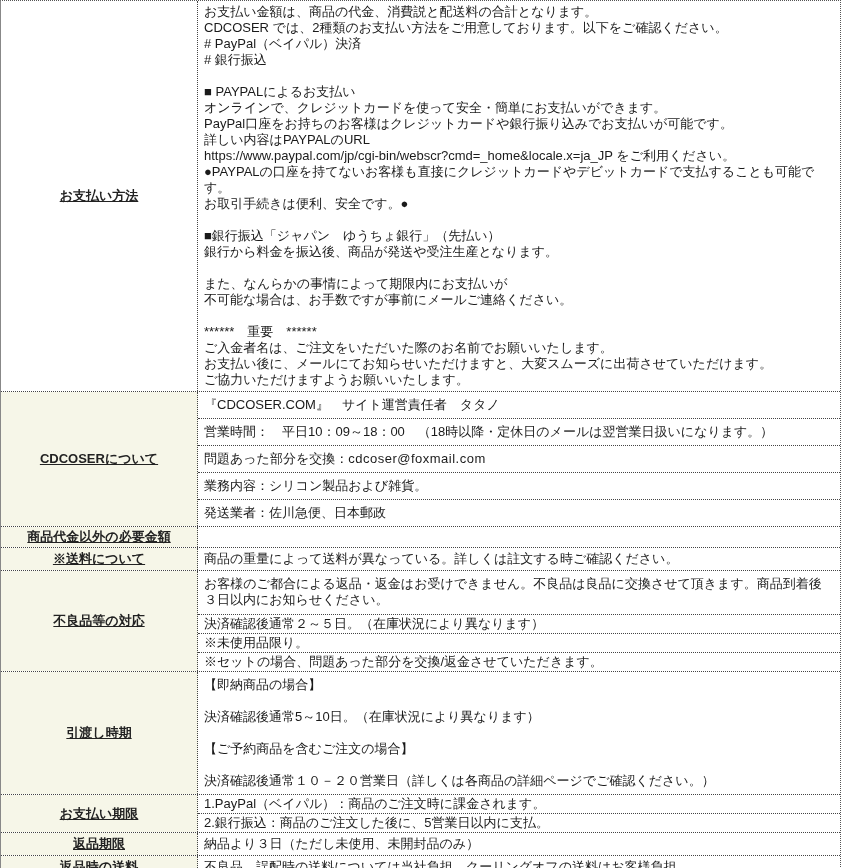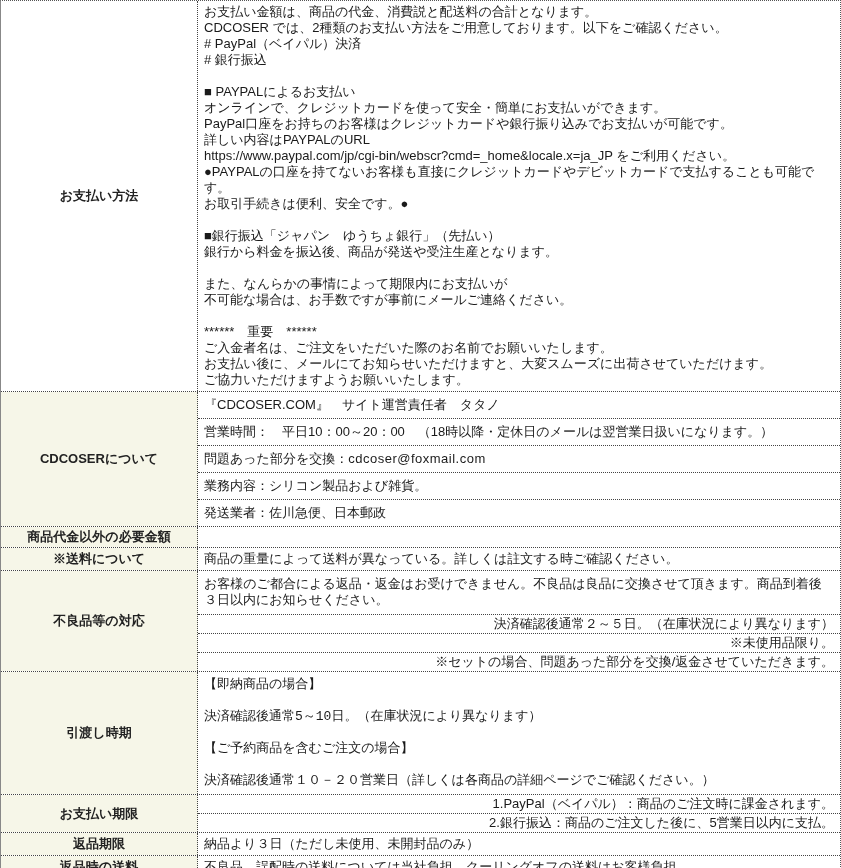--- a/index.html
+++ b/index.html
@@ -26,36 +26,37 @@
     flex: 0 0 197px;
     background: #f6f6e8;
     border-right: 1px dotted #444;
     font-weight: bold;
     color: #222;
     display: flex;
     align-items: center;
     justify-content: center;
     text-align: center;
     padding: 2px 4px;
+    text-decoration: underline;
   }
   .th.white-bg { background: #ffffff; }
   .td {
     flex: 1 1 auto;
     background: #ffffff;
     min-width: 0;
   }
   .td.pad { padding: 3px 6px; }
   .prewrap { white-space: pre-line; word-break: break-all; }
   .subrows { display: flex; flex-direction: column; justify-content: stretch; }
   .sub { padding: 5px 6px; }
   .sub + .sub { border-top: 1px dotted #444; }
-  .sub.tight { padding: 1px 6px; text-align: right; }
+  .sub.tight { padding: 1px 6px; }
   .sub.twoline { padding: 5px 6px 6px 6px; word-break: break-all; }
   .email-bold { font-weight: normal; letter-spacing: 0.5px; }
-  .row-tall-pad { padding: 5px 6px; font-family: Liberation Mono, monospace; }
+  .row-tall-pad { padding: 5px 6px; }
 </style>
 </head>
 <body>
 
 <div class="tbl">
 
   <div class="row">
     <div class="th white-bg">お支払い方法</div>
     <div class="td pad prewrap">お支払い金額は、商品の代金、消費説と配送料の合計となります。
 CDCOSER では、2種類のお支払い方法をご用意しております。以下をご確認ください。
@@ -79,21 +80,21 @@
 ******　重要　******
 ご入金者名は、ご注文をいただいた際のお名前でお願いいたします。
 お支払い後に、メールにてお知らせいただけますと、大変スムーズに出荷させていただけます。
 ご協力いただけますようお願いいたします。</div>
   </div>
 
   <div class="row">
     <div class="th">CDCOSERについて</div>
     <div class="td subrows">
       <div class="sub">『CDCOSER.COM』　サイト運営責任者　タタノ</div>
-      <div class="sub">営業時間：　平日10：00～20：00　（18時以降・定休日のメールは翌営業日扱いになります。）</div>
+      <div class="sub">営業時間：　平日10：09～18：00　（18時以降・定休日のメールは翌営業日扱いになります。）</div>
       <div class="sub"><span>問題あった部分を交換：</span><span class="email-bold">cdcoser@foxmail.com</span></div>
       <div class="sub">業務内容：シリコン製品および雑貨。</div>
       <div class="sub">発送業者：佐川急便、日本郵政</div>
     </div>
   </div>
 
   <div class="row">
     <div class="th">商品代金以外の必要金額</div>
   </div>
 

